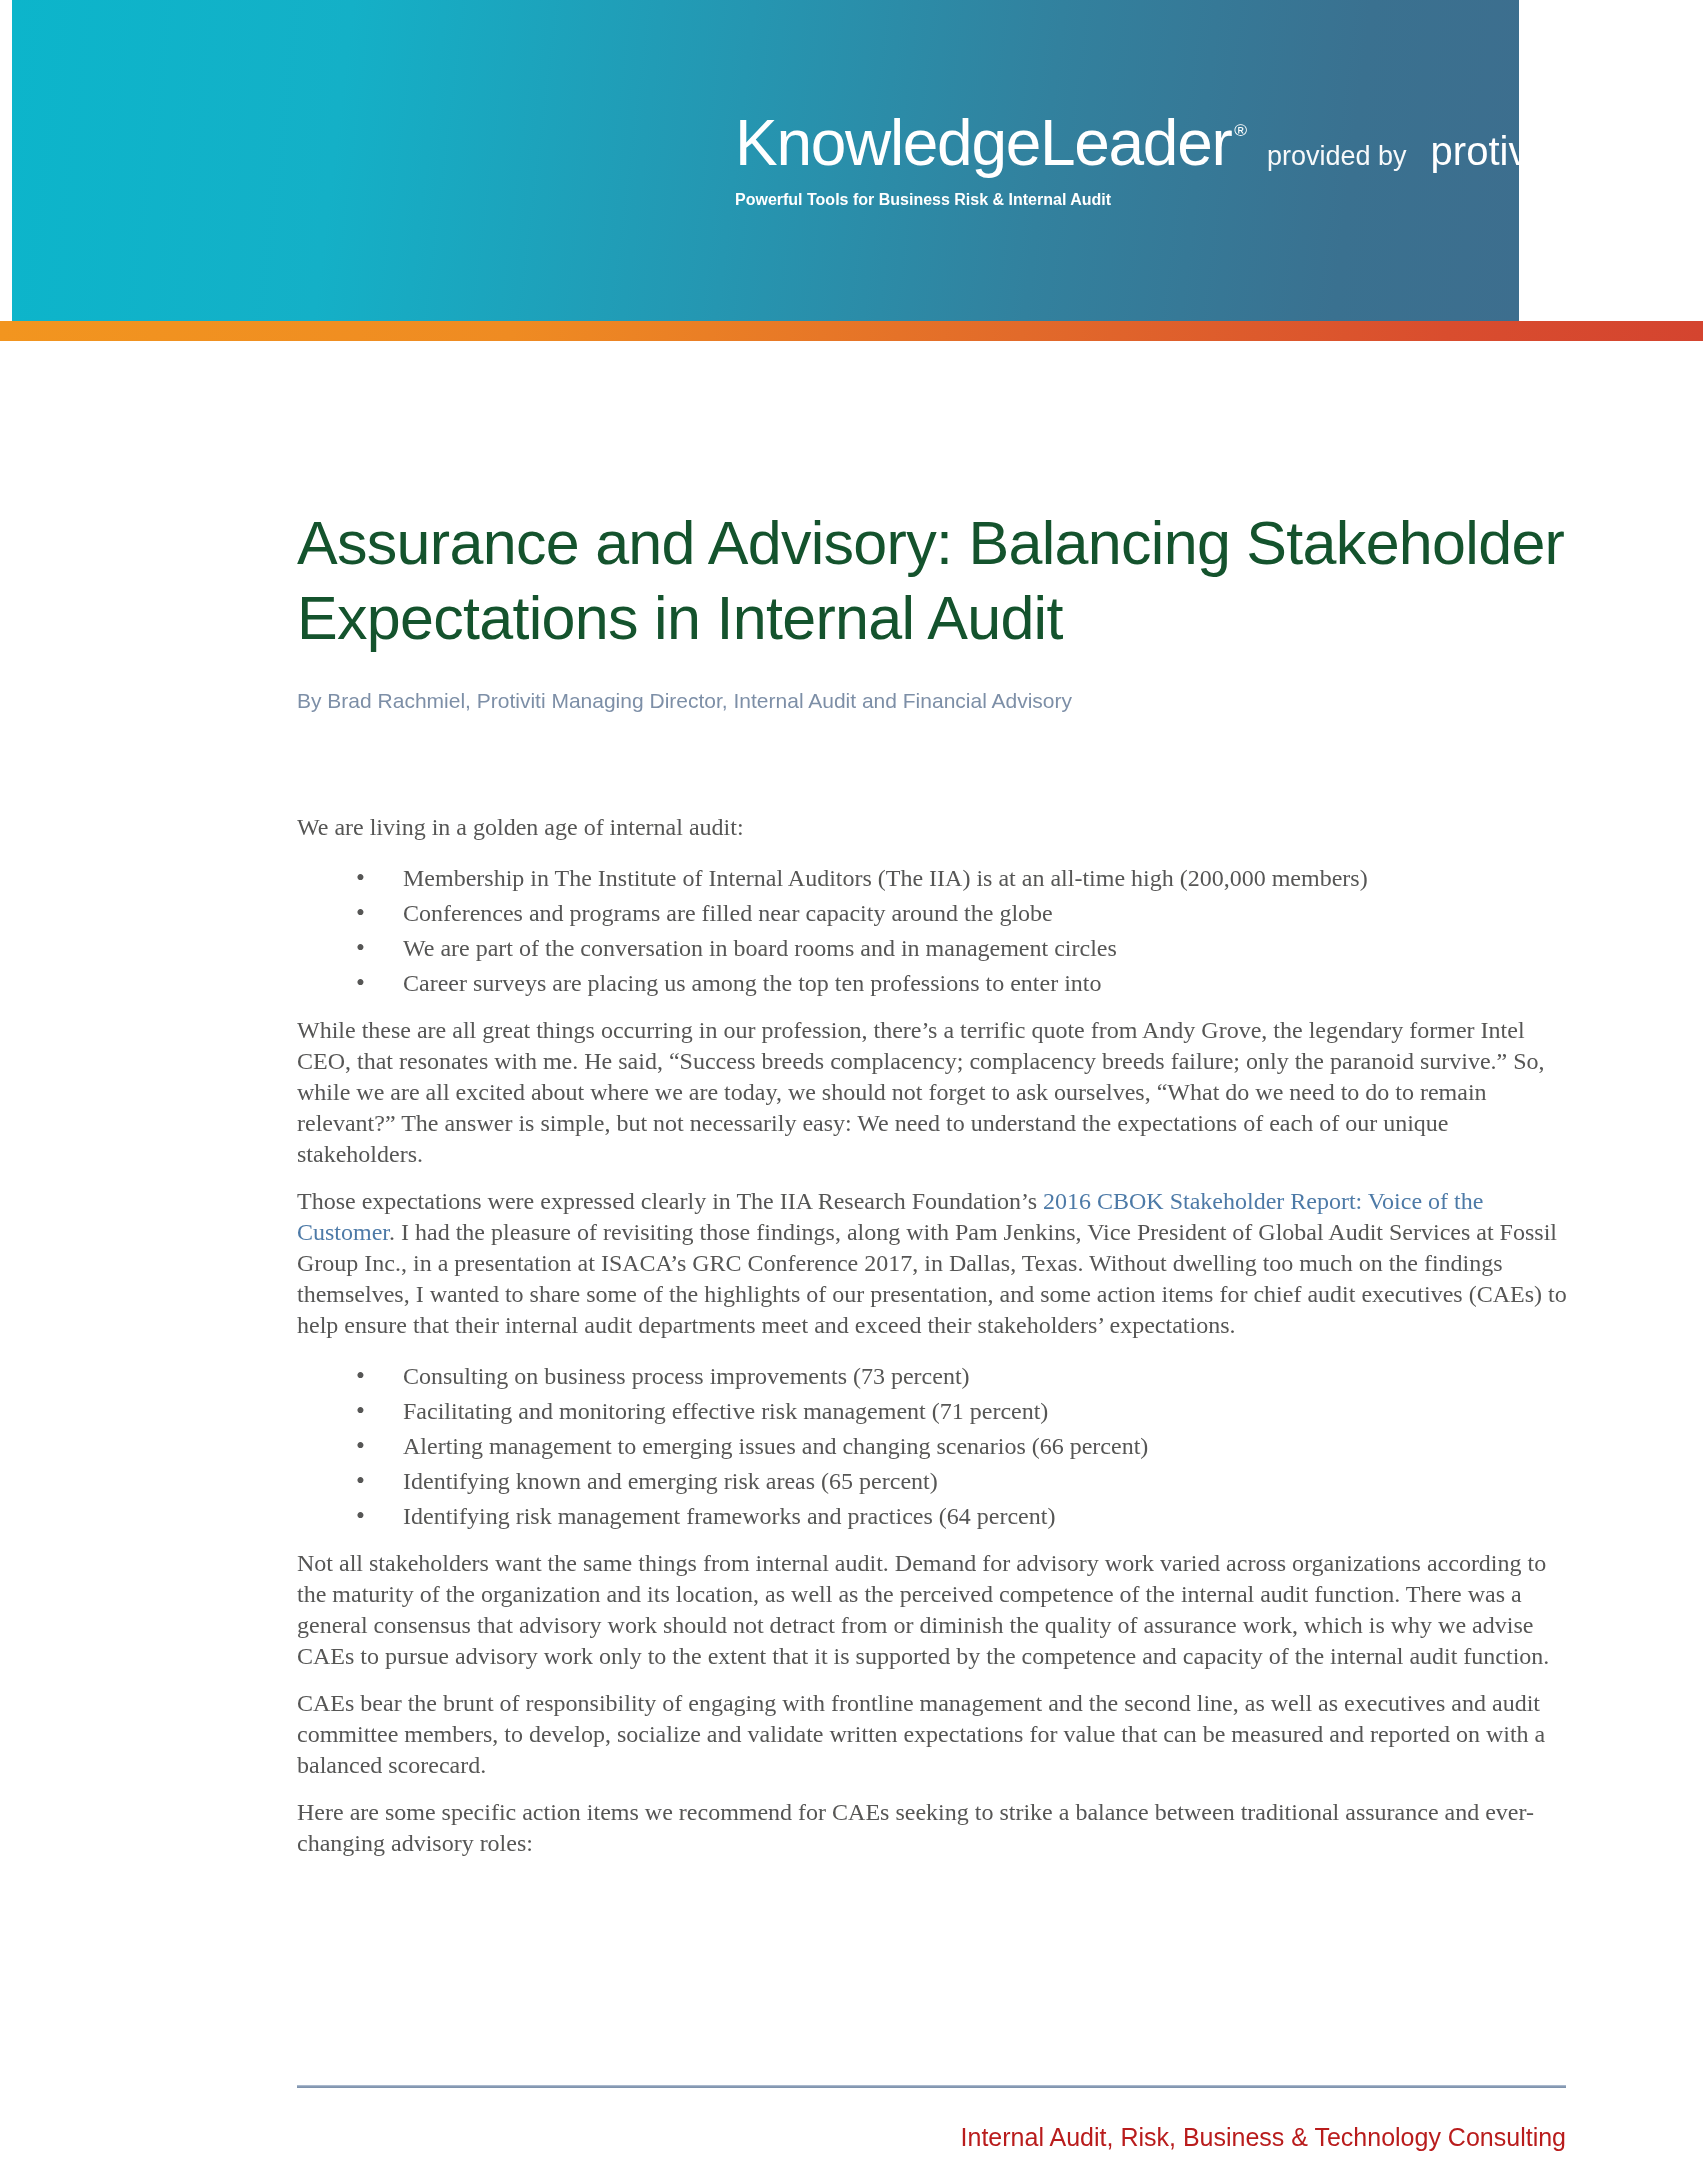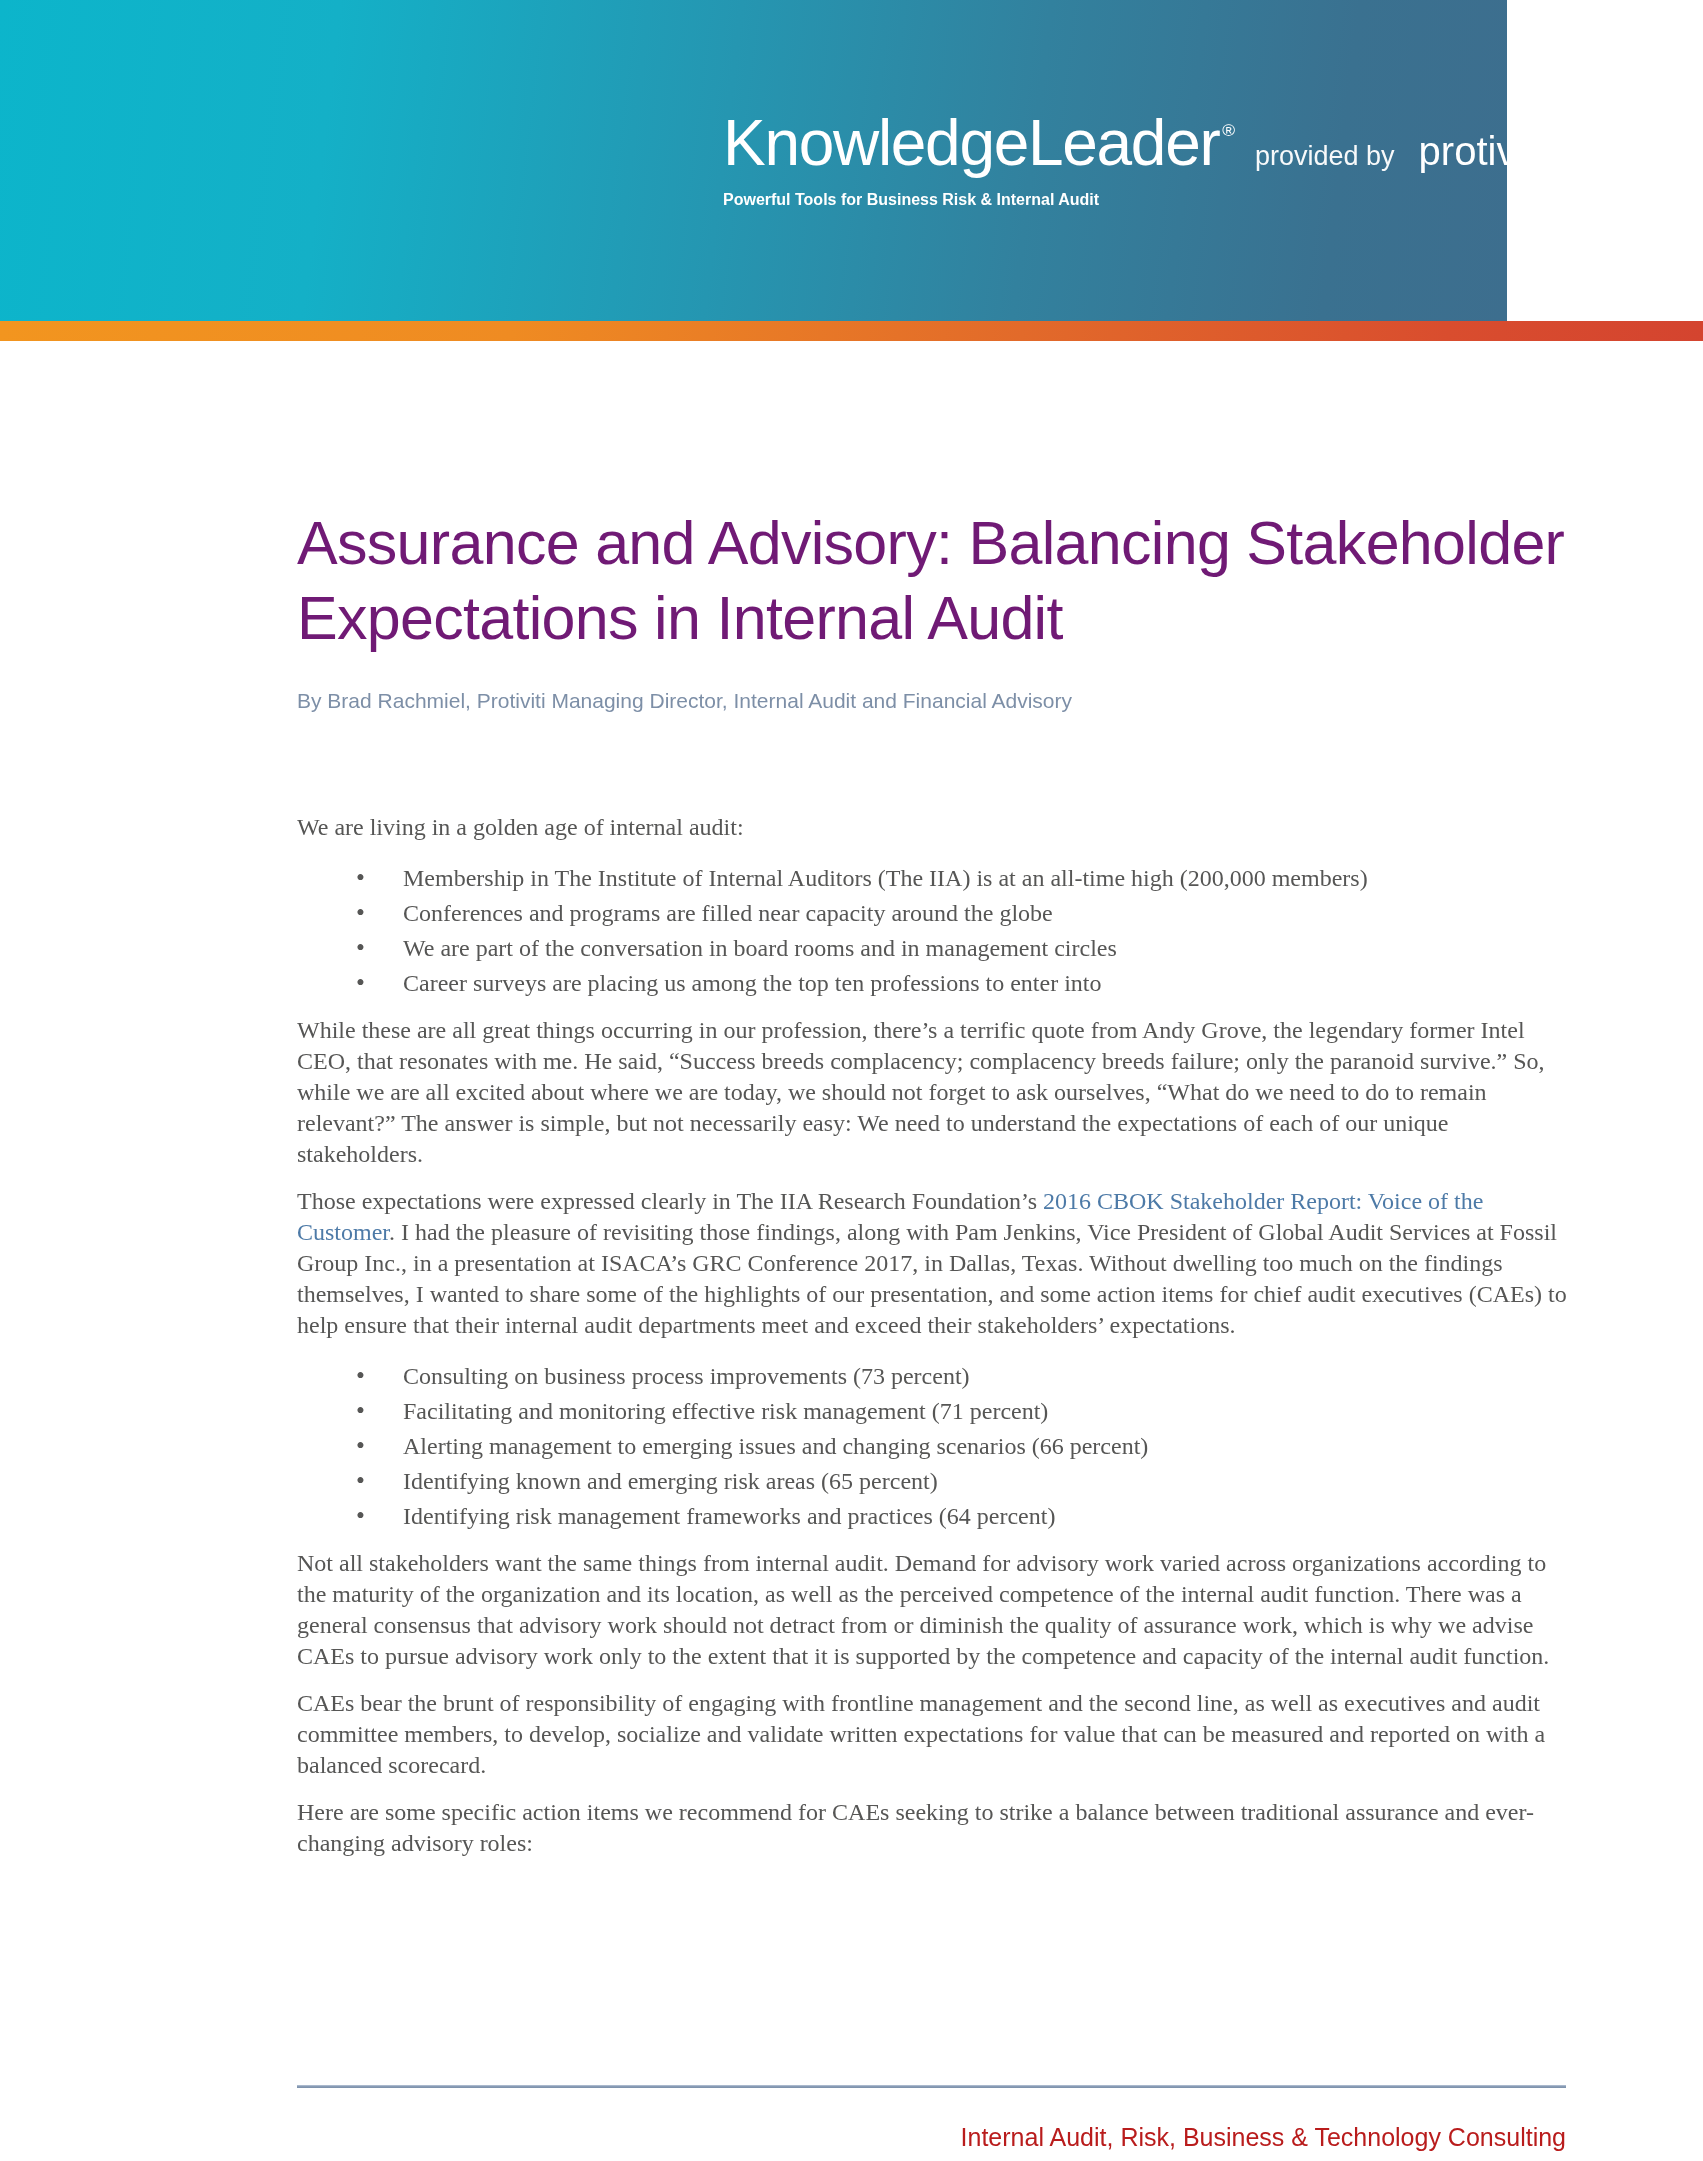--- a/index.html
+++ b/index.html
@@ -7,21 +7,21 @@
   body {
     width: 1703px; height: 2161px;
     position: relative;
     background: #ffffff;
     font-family: "Liberation Serif", serif;
     overflow: hidden;
   }
 
   
   .header-band {
-    position: absolute; left: 0; top: 0;
+    position: absolute; left: 12px; top: 0;
     width: 1507px; height: 321px;
     background: linear-gradient(97deg,
       #0cb5cb 0%, #14b0c7 22%, #2596b1 48%,
       #32819e 68%, #3a7190 88%, #3d6e8e 100%);
   }
   .logo-block { position: absolute; left: 723px; top: 106px; }
   .logo-line { display: flex; align-items: baseline; white-space: nowrap; color: #ffffff; }
   .brand {
     font-family: "Liberation Sans", sans-serif;
     font-size: 64px; letter-spacing: -1.3px; font-weight: normal;
@@ -62,21 +62,21 @@
     position: absolute; left: 297px; top: 506px;
     width: 1272px;
     color: #565655;
     font-size: 24px; line-height: 31px;
   }
   .title {
     margin: 0;
     font-family: "Liberation Sans", sans-serif;
     font-weight: normal;
     font-size: 61px; line-height: 75px; letter-spacing: -0.7px;
-    color: #701a75;
+    color: #14532d;
   }
   .byline {
     margin: 20px 0 0 0;
     font-family: "Liberation Sans", sans-serif;
     font-size: 21px; line-height: 49px;
     color: #7d8fa7;
   }
   p.body-para { margin: 16px 0 0 0; }
   p.intro { margin-top: 87px; }
   ul.bullets { list-style: none; margin: 20px 0 0 0; padding: 0; }

